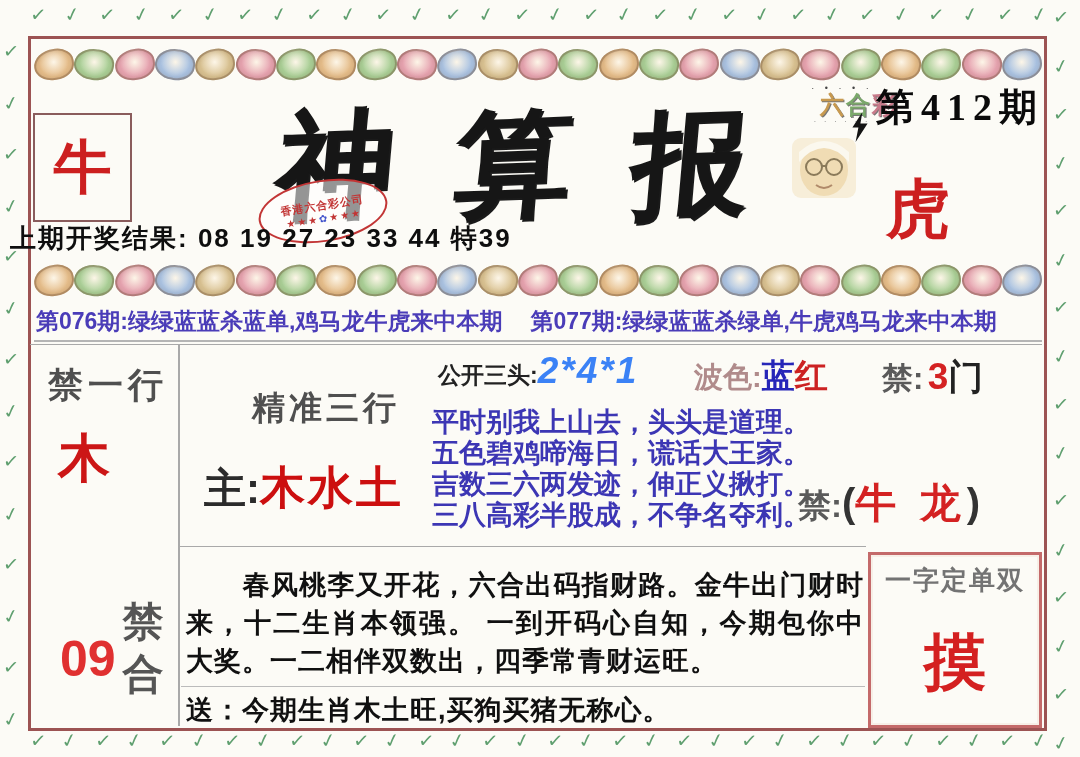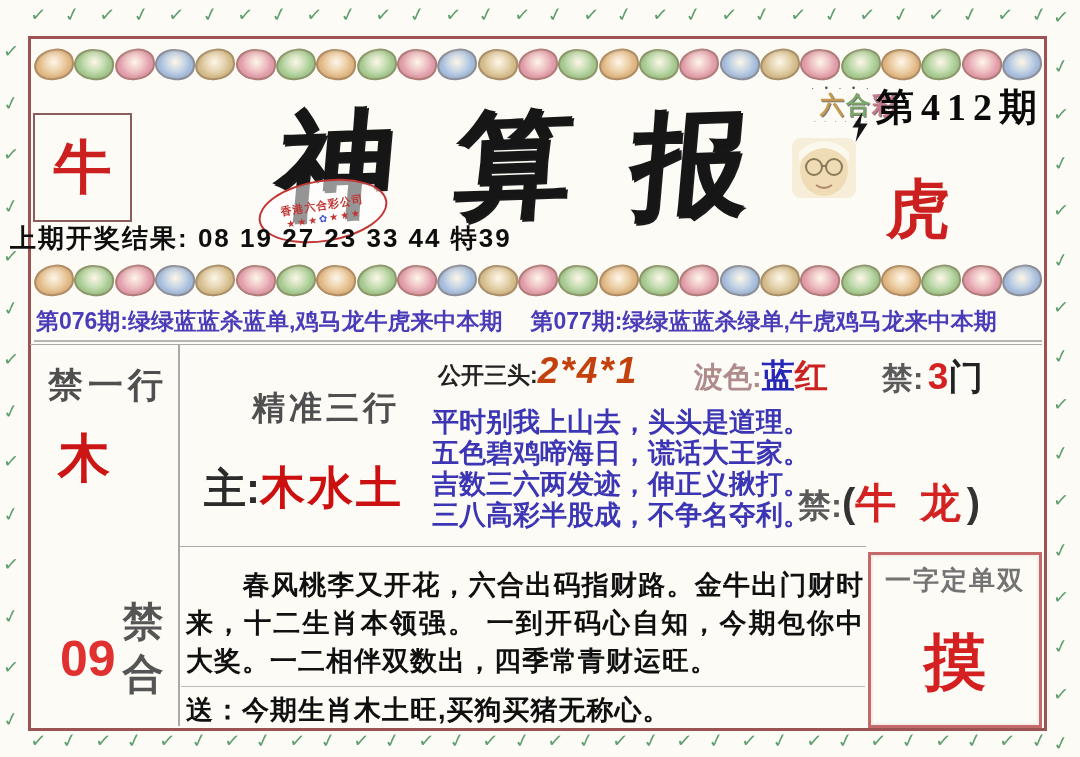--- a/index.html
+++ b/index.html
@@ -83,21 +83,21 @@
   
   .gray-label{color:#4f4f4f;font-weight:bold;}
   .ban-row-label{position:absolute;left:48px;top:362px;font-size:35px;letter-spacing:5px;}
   .ban-row-value{position:absolute;left:58px;top:424px;font-size:52px;color:#cc1616;font-weight:bold;}
   .precise-label{position:absolute;left:210px;top:386px;font-size:33px;letter-spacing:4px;margin-left:42px;}
   .main-line{position:absolute;left:204px;top:458px;white-space:nowrap;}
   .main-line .main-label{font-size:42px;font-weight:bold;color:#2b2b2b;}
   .main-line .main-value{font-size:45px;font-weight:bold;color:#cc0f0f;letter-spacing:3px;}
   .open-heads{position:absolute;left:438px;top:350px;white-space:nowrap;}
   .open-heads .oh-label{font-size:23px;font-weight:bold;color:#222222;}
-  .open-heads .oh-value{font-size:37px;font-weight:bold;color:#c2410c;font-style:italic;letter-spacing:2px;}
+  .open-heads .oh-value{font-size:37px;font-weight:bold;color:#3b82f6;font-style:italic;letter-spacing:2px;}
   .wave{position:absolute;left:694px;top:354px;white-space:nowrap;}
   .wave .wave-label{font-size:29px;font-weight:bold;color:#b08b8b;}
   .wave .wave-blue{font-size:33px;font-weight:bold;color:#2626b8;}
   .wave .wave-red{font-size:33px;font-weight:bold;color:#cc2222;}
   .ban-gate{position:absolute;left:882px;top:354px;white-space:nowrap;}
   .ban-gate .bg-label{font-size:31px;font-weight:bold;color:#5a5a5a;}
   .ban-gate .bg-num{font-size:37px;font-weight:bold;color:#d42222;}
   .ban-gate .bg-unit{font-size:35px;font-weight:bold;color:#222222;}
   .poem{position:absolute;left:432px;top:407px;font-size:27px;font-weight:bold;color:#3c36b4;line-height:31px;white-space:nowrap;}
   .ban-zodiac{position:absolute;left:798px;top:476px;white-space:nowrap;}

